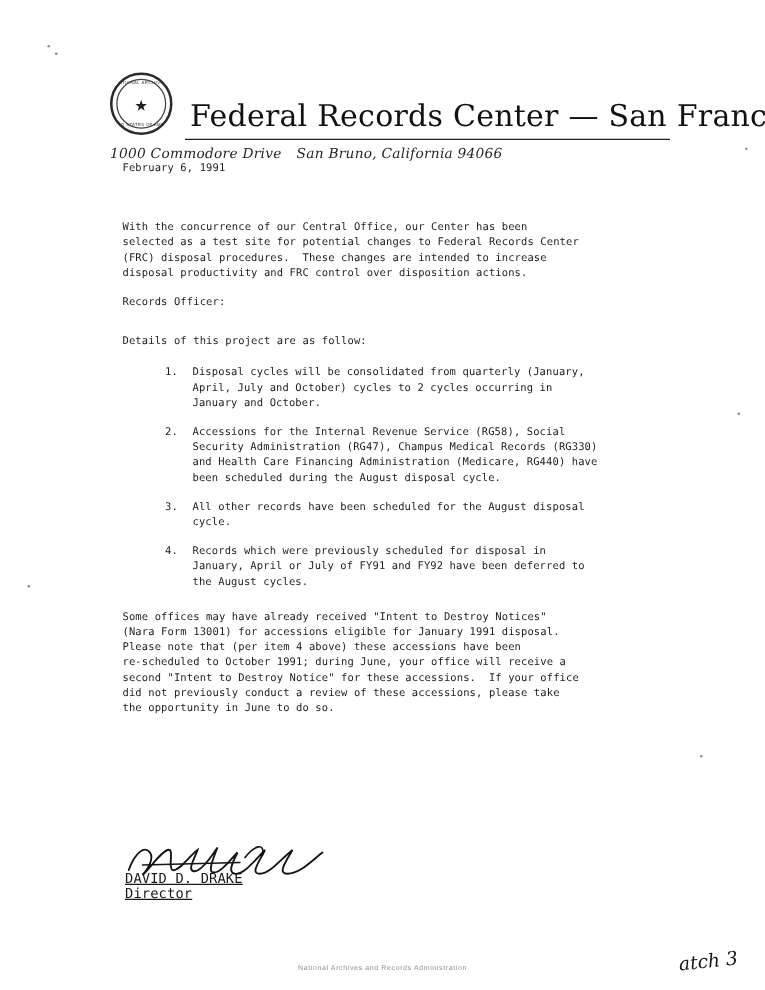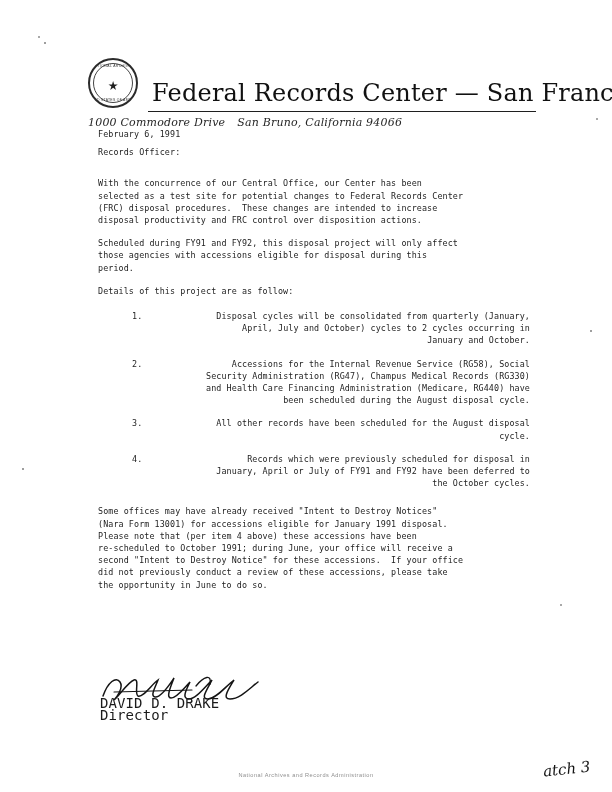--- a/index.html
+++ b/index.html
@@ -126,37 +126,36 @@
     width: 432px;
     font-size: 8.4px;
     line-height: 12.2px;
     letter-spacing: .1px;
     color: #1d1d1d;
   }
   .blk {
     margin: 0 0 11px 0;
     white-space: pre-wrap;
   }
-  .blk.date { margin-bottom: 6px; }
+  .blk.date { margin-bottom: 35px; }
   .blk.salutation { margin-bottom: 19px; }
   .blk.tight { margin-bottom: 13px; }
 
   ol.items {
     margin: 0 0 16px 0;
     padding: 0 0 0 34px;
     list-style: none;
     counter-reset: itm;
   }
   ol.items > li {
     counter-increment: itm;
     position: relative;
     margin-bottom: 11px;
     white-space: pre-wrap;
     padding-left: 22px;
-    text-align: right;
   }
   ol.items > li::before {
     content: counter(itm) ".";
     position: absolute;
     left: 0;
     top: 0;
   }
 
   
   .signature {
@@ -164,24 +163,25 @@
     left: 100px;
     top: 672px;
     width: 220px;
     height: 34px;
   }
   .sig-svg { display: block; }
   .sig-name {
     position: absolute;
     left: 100px;
     top: 697px;
-    font-size: 14px;
+    font-size: 11px;
     line-height: 12px;
     letter-spacing: .1px;
     white-space: pre-line;
+    text-decoration: underline;
   }
 
   
   .footer {
     position: absolute;
     left: 0;
     top: 772px;
     width: 612px;
     text-align: center;
     font-family: "Liberation Sans", sans-serif;
@@ -227,44 +227,41 @@
     <div class="lh-rule"></div>
     <div class="lh-address">
       <span>1000 Commodore Drive</span><span class="gap"></span><span>San Bruno, California 94066</span>
     </div>
   </div>
 
   <div class="body-copy">
 
     <p class="blk date">February 6, 1991</p>
 
-    <p class="blk salutation">Records Officer:</p>
-
     <p class="blk">With the concurrence of our Central Office, our Center has been
 selected as a test site for potential changes to Federal Records Center
 (FRC) disposal procedures.  These changes are intended to increase
 disposal productivity and FRC control over disposition actions.</p>
-    <p class="blk">Scheduled during FY91 and FY92, this disposal project will only affect
-those agencies with accessions eligible for disposal during this
-period.</p>
+
+    <p class="blk salutation">Records Officer:</p>
     <p class="blk tight">Details of this project are as follow:</p>
 
     <ol class="items">
       <li>Disposal cycles will be consolidated from quarterly (January,
 April, July and October) cycles to 2 cycles occurring in
 January and October.</li>
       <li>Accessions for the Internal Revenue Service (RG58), Social
 Security Administration (RG47), Champus Medical Records (RG330)
 and Health Care Financing Administration (Medicare, RG440) have
 been scheduled during the August disposal cycle.</li>
       <li>All other records have been scheduled for the August disposal
 cycle.</li>
       <li>Records which were previously scheduled for disposal in
 January, April or July of FY91 and FY92 have been deferred to
-the October cycles.</li>
+the August cycles.</li>
     </ol>
 
     <p class="blk">Some offices may have already received "Intent to Destroy Notices"
 (Nara Form 13001) for accessions eligible for January 1991 disposal.
 Please note that (per item 4 above) these accessions have been
 re-scheduled to October 1991; during June, your office will receive a
 second "Intent to Destroy Notice" for these accessions.  If your office
 did not previously conduct a review of these accessions, please take
 the opportunity in June to do so.</p>
   </div>

